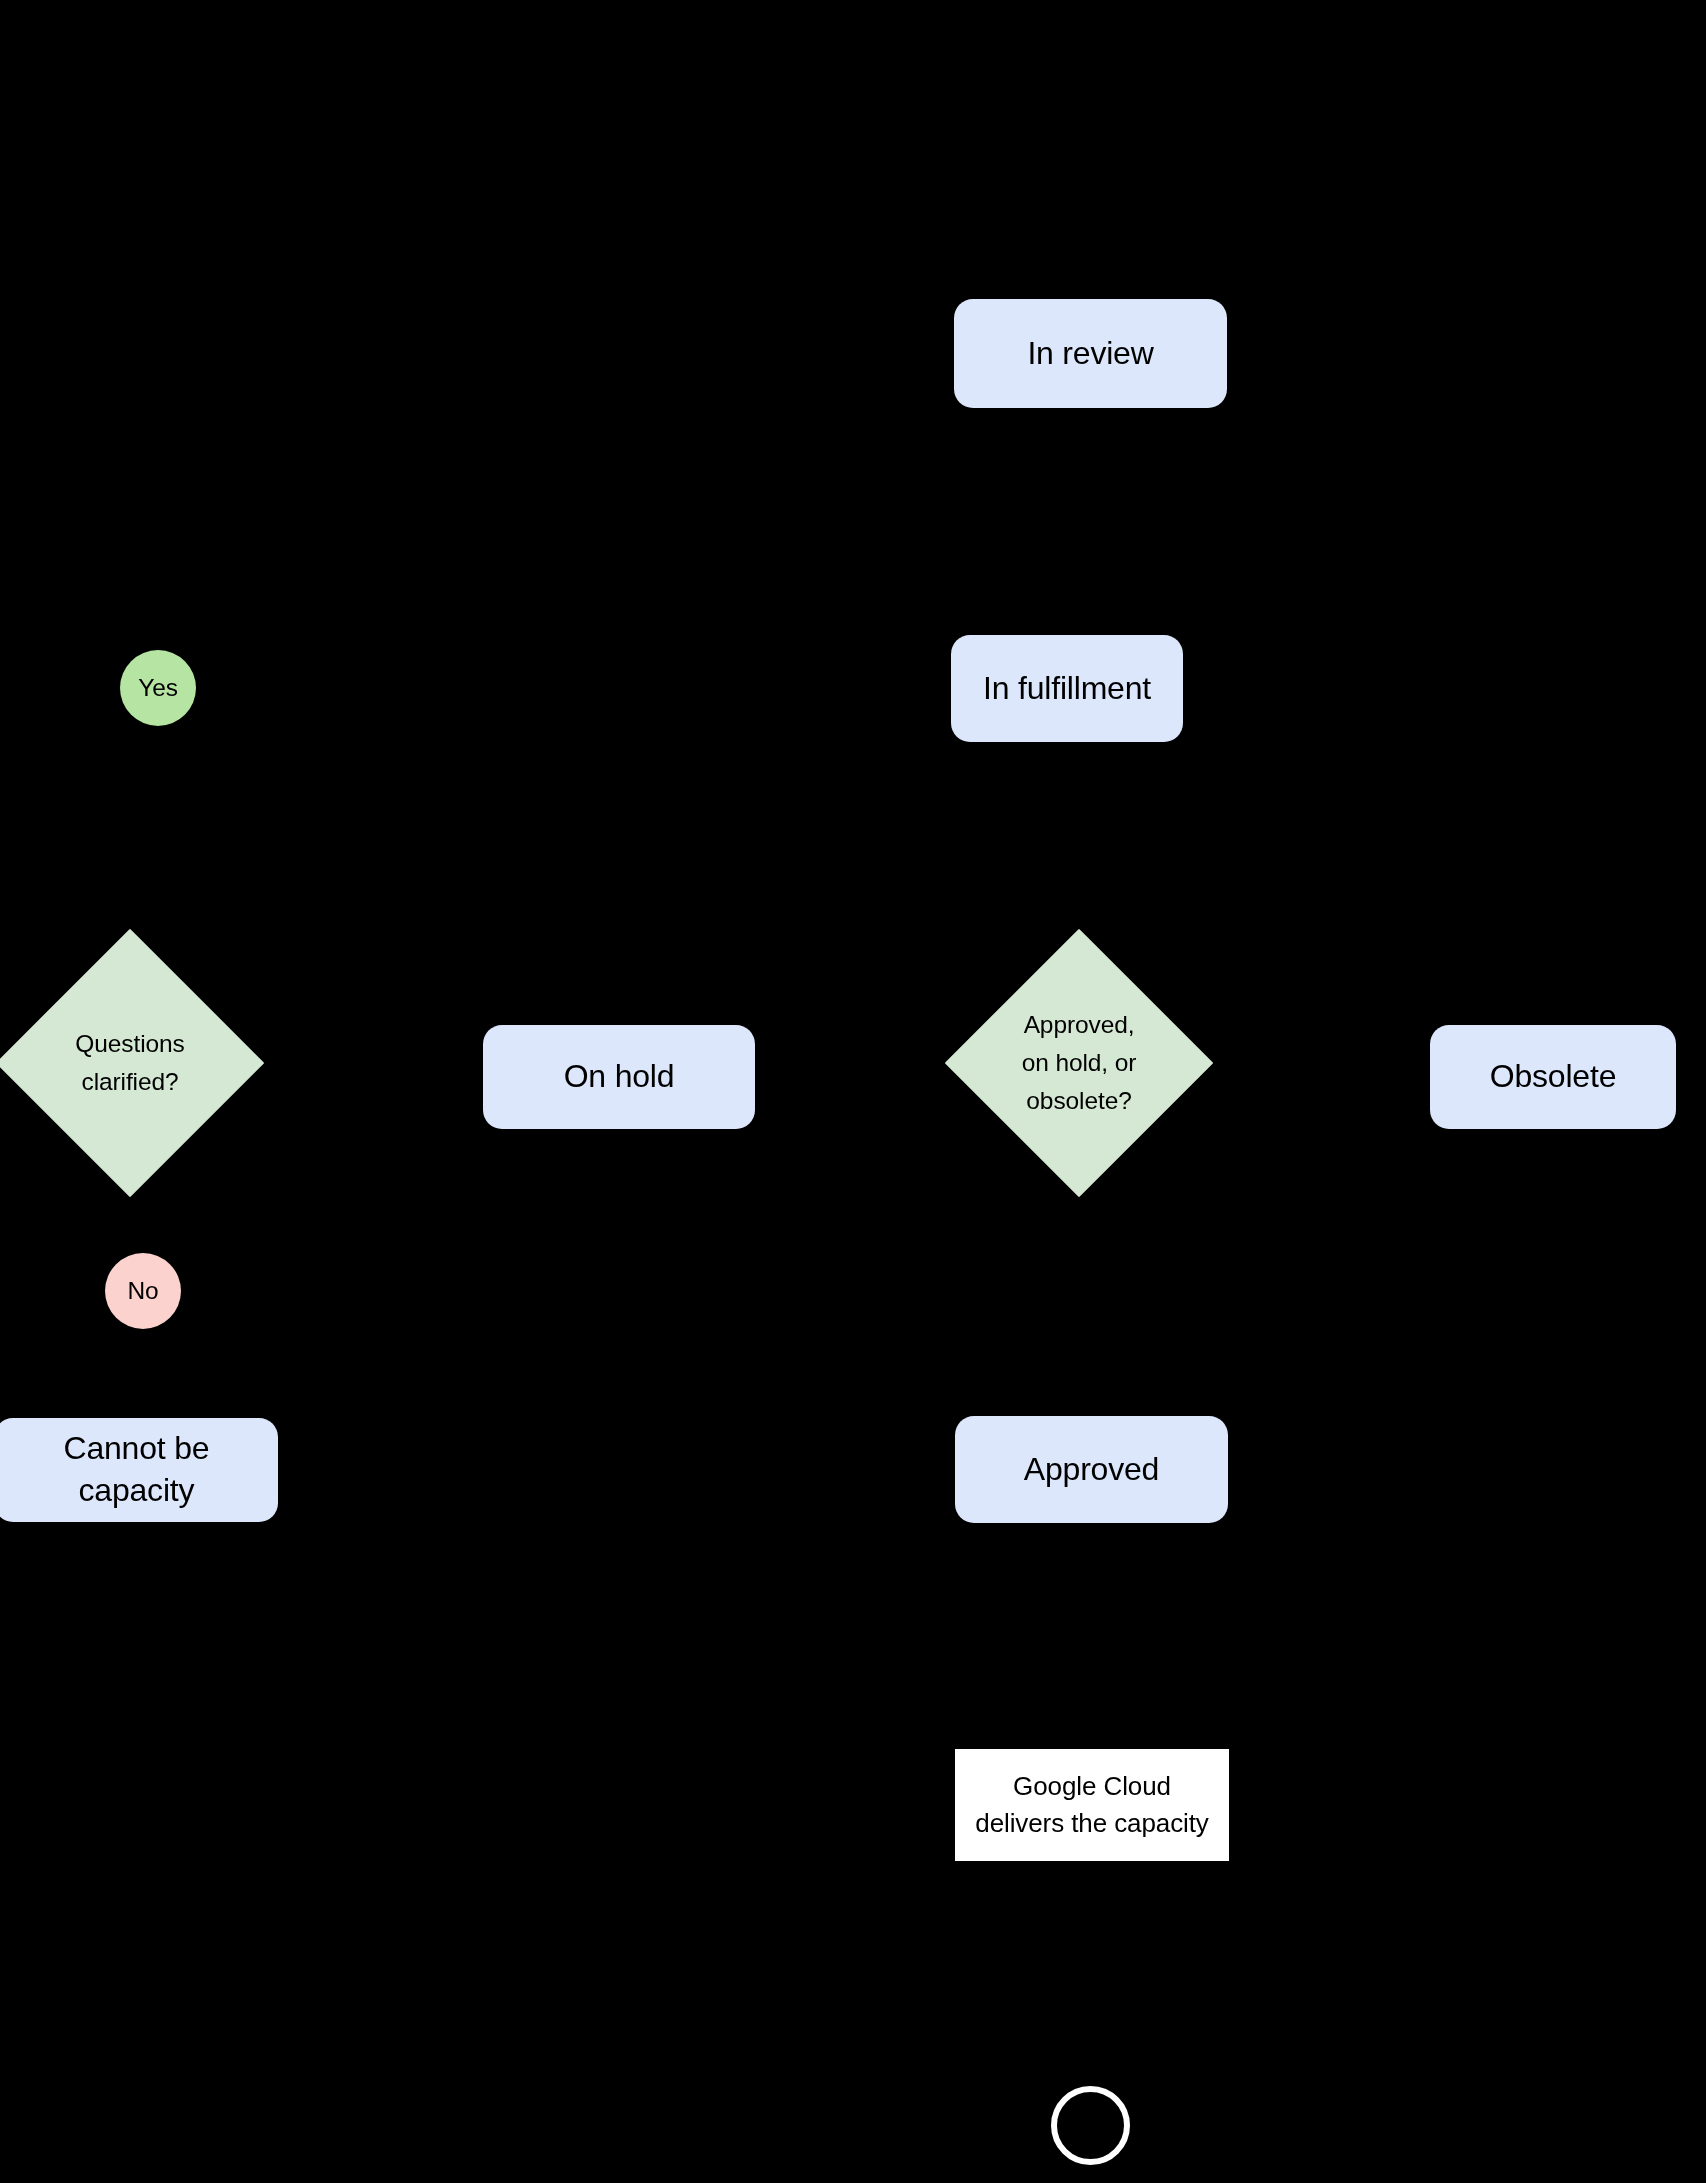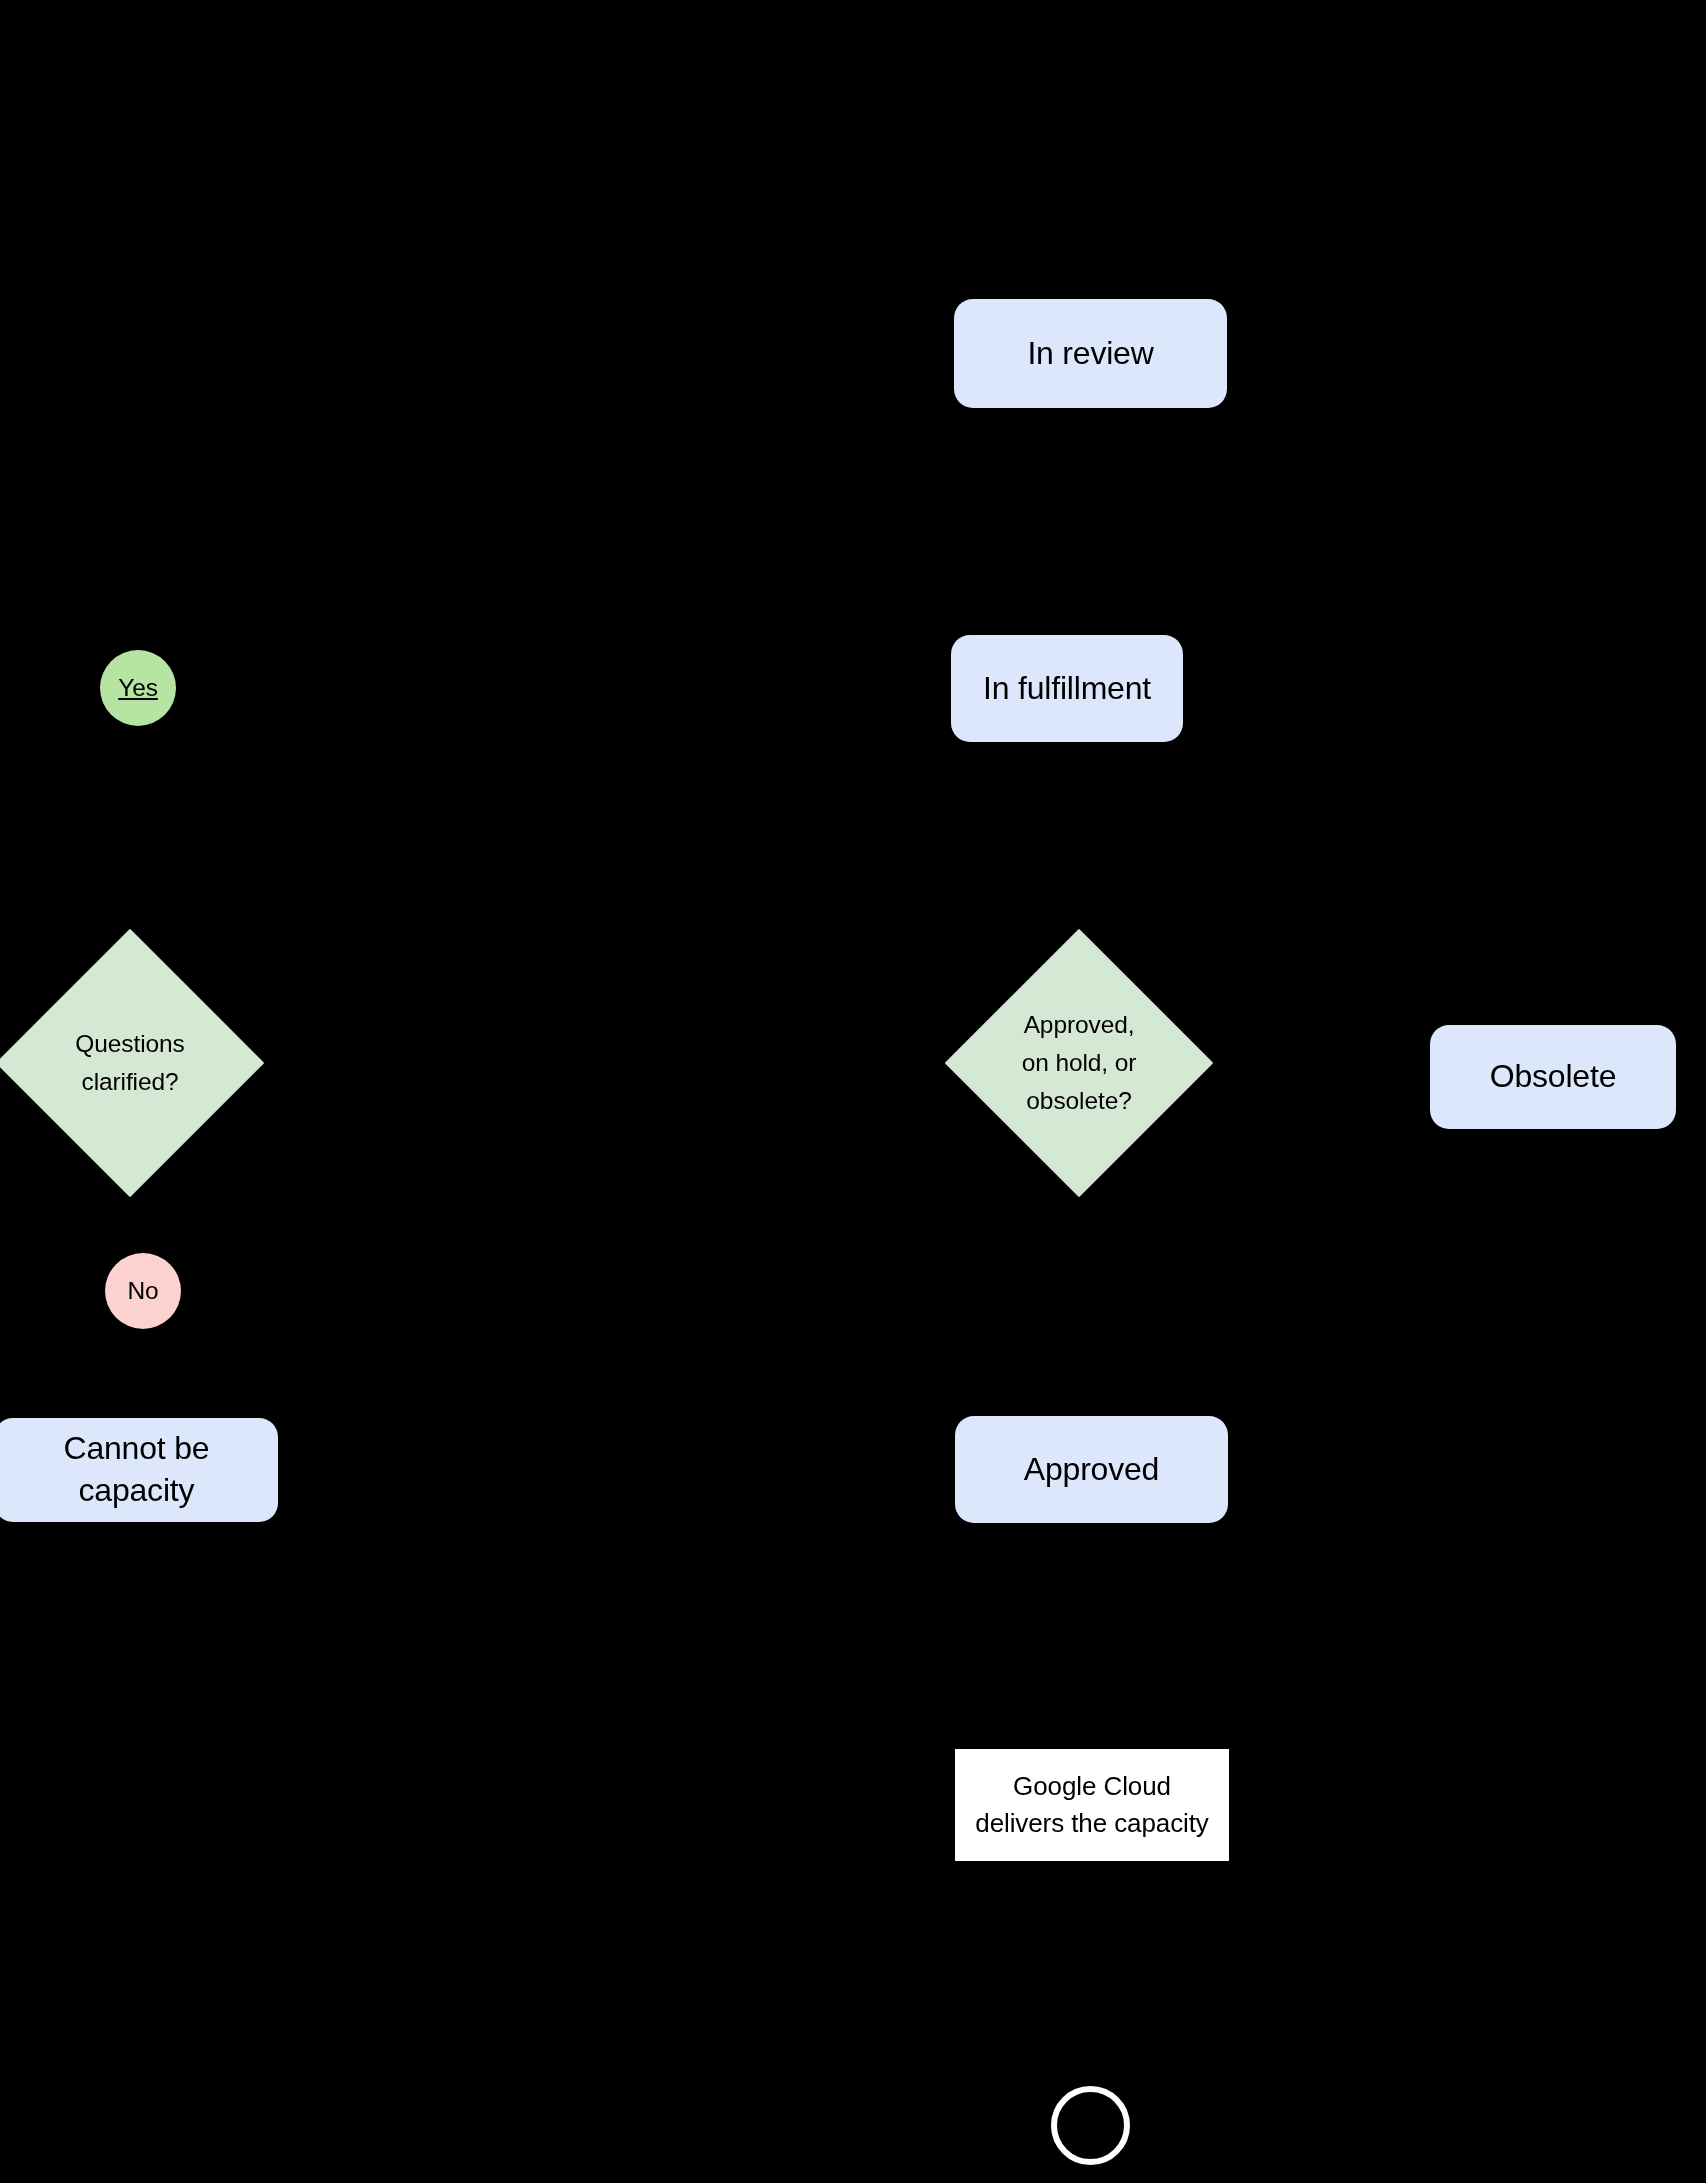--- a/index.html
+++ b/index.html
@@ -90,29 +90,32 @@
 <div id="canvas">
 
   <div class="node box" style="left:954px; top:299px; width:273px; height:109px;">
     <span>In review</span>
   </div>
 
   <div class="node box" style="left:951px; top:635px; width:232px; height:107px;">
     <span>In fulfillment</span>
   </div>
 
-  <div class="node pill pill-yes" style="left:100px; top:650px; width:76px; height:76px;text-decoration:underline;">
+  <div class="node pill pill-yes" style="left:120px; top:650px; width:76px; height:76px;">
     <span>Yes</span>
   </div>
 
   <div class="node diamond" style="left:35px; top:968px; width:190px; height:190px;">
     <span class="dtext">Questions
 clarified?</span>
   </div>
 
+  <div class="node box" style="left:483px; top:1025px; width:272px; height:104px;">
+    <span>On hold</span>
+  </div>
 
   <div class="node diamond" style="left:984px; top:968px; width:190px; height:190px;">
     <span class="dtext">Approved,
 on hold, or
 obsolete?</span>
   </div>
 
   <div class="node box" style="left:1430px; top:1025px; width:246px; height:104px;">
     <span>Obsolete</span>
   </div>

